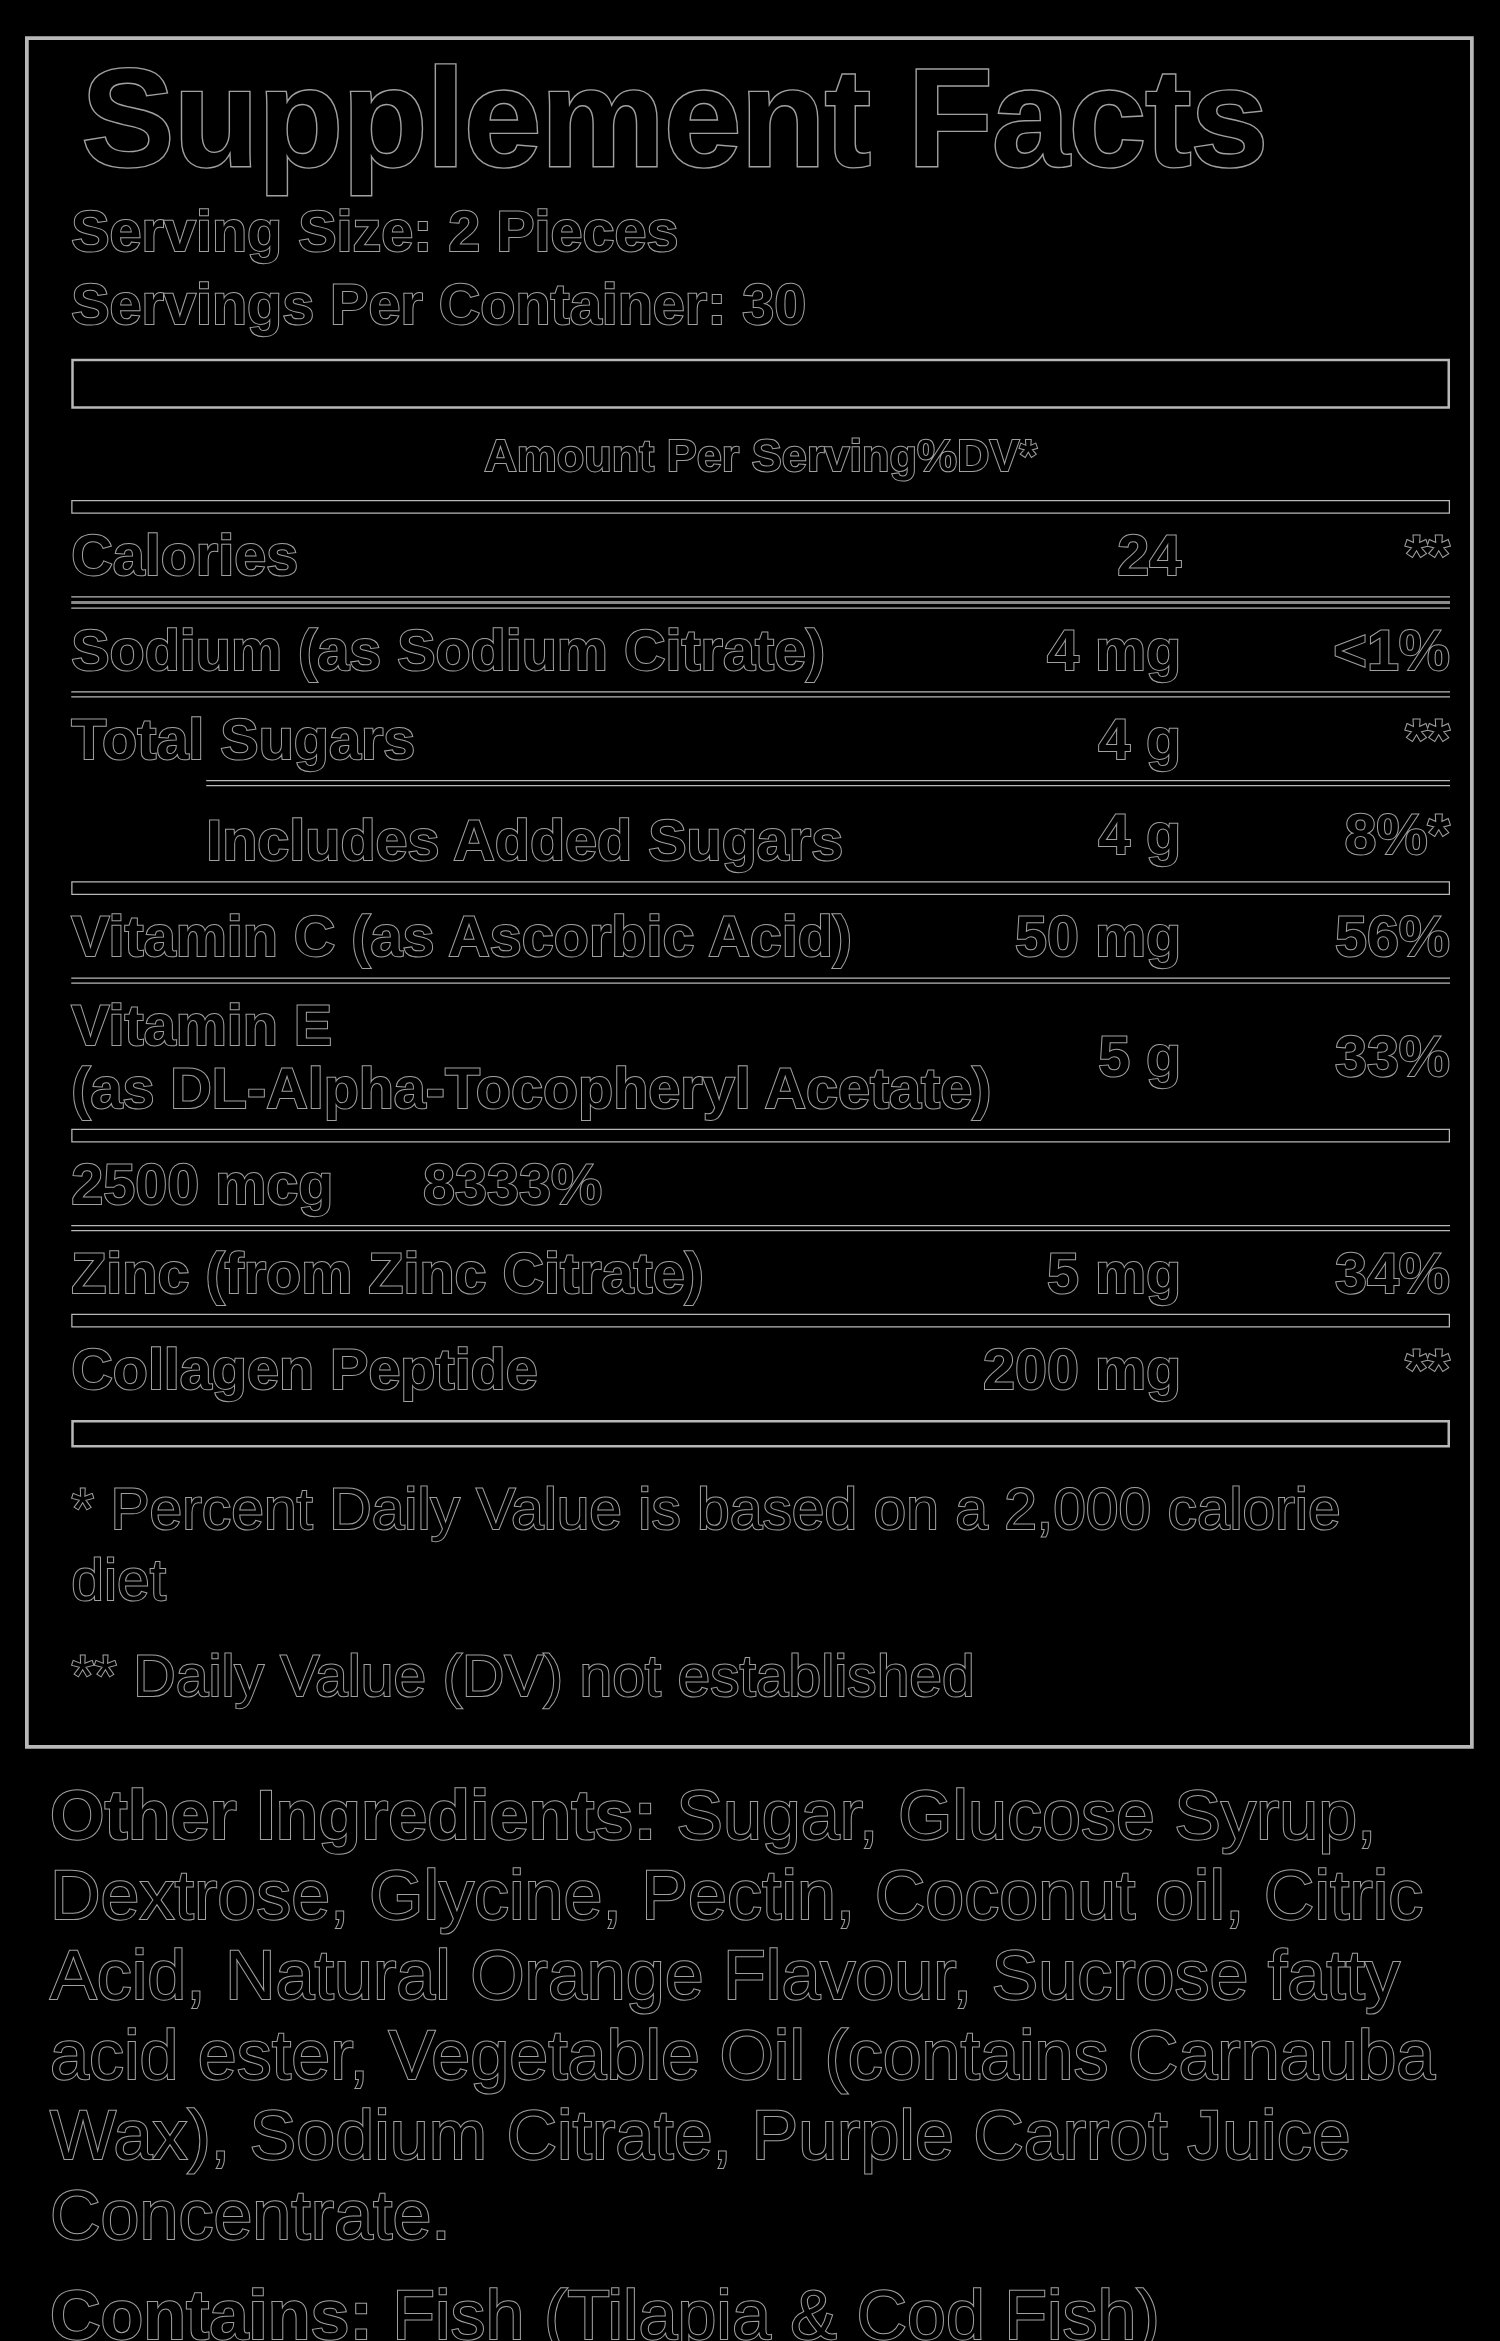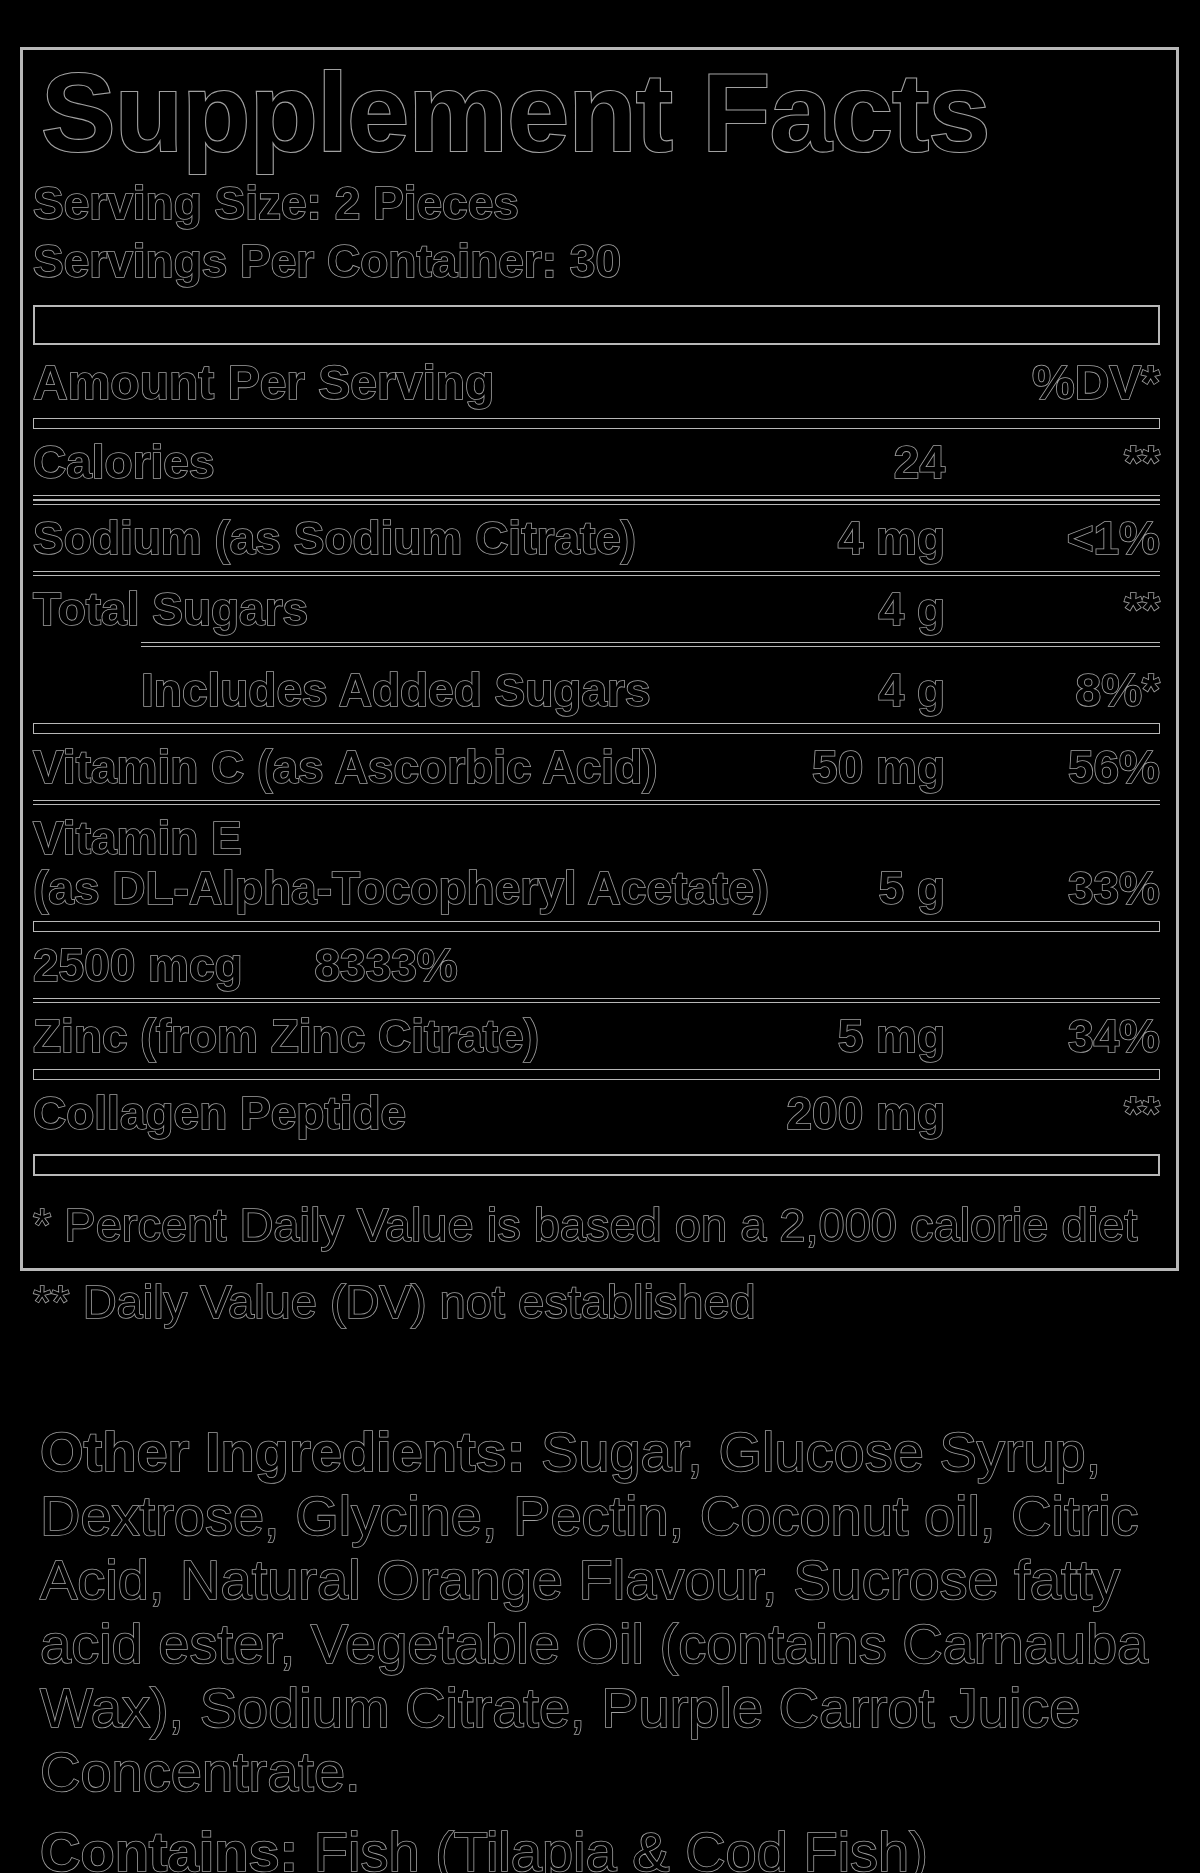--- a/index.html
+++ b/index.html
@@ -16,24 +16,24 @@
     overflow:hidden;
     position:relative;
   }
   
   .ot{
     color:#000;
     -webkit-text-stroke:1.6px var(--ink);
     paint-order:stroke fill;
   }
   .panel{
-    position:absolute;left:20px;top:47px;
-    width:1159px;height:1224px;
+    position:absolute;left:20px;top:29px;
+    width:1159px;height:1370px;
     border:3px solid var(--rule);
-    padding:2px 16px 0 10px;
+    padding:2px 16px 0 34px;
     background:var(--bg);
   }
   .title{
     font-size:112px;
     font-weight:bold;
     line-height:122px;
     letter-spacing:-1px;
     margin-left:8px;
     -webkit-text-stroke:2.2px var(--ink);
     white-space:nowrap;
@@ -41,30 +41,30 @@
   .serving{
     font-size:46px;font-weight:bold;line-height:58px;
   }
   .bar{
     border:2px solid var(--rule);
     background:transparent;
   }
   .bar-lg{height:40px;margin-top:15px;}
   .bar-sm{height:22px;margin-top:8px;}
   .hdr{
-    display:flex;justify-content:space-between;align-items:flex-end;
-    font-size:48px;font-weight:bold;
+    display:flex;justify-content:center;align-items:flex-end;
+    font-size:36px;font-weight:bold;
     padding:13px 0 10px 0;line-height:50px;
   }
   .rule{width:100%;}
   .rule.thick{height:11px;border:1.5px solid var(--rule);}
   .rule.thin{height:5px;border-top:1.5px solid var(--rule);border-bottom:1.5px solid var(--rule);}
   .rule.indent{width:calc(100% - 108px);margin-left:108px;}
   .row{
-    display:flex;align-items:flex-end;
+    display:flex;align-items:center;
     font-size:46px;font-weight:bold;line-height:50px;
     padding:8px 0;
   }
   .row .name{flex:1;}
   .row .name .sub{font-weight:bold;}
   .row.indent .name{padding-left:108px;margin-top:10px;}
   .row .amt{text-align:right;min-width:150px;white-space:nowrap;}
   .row .dv{width:215px;text-align:right;white-space:nowrap;}
   .fn{
     font-size:47px;font-weight:normal;line-height:57px;

